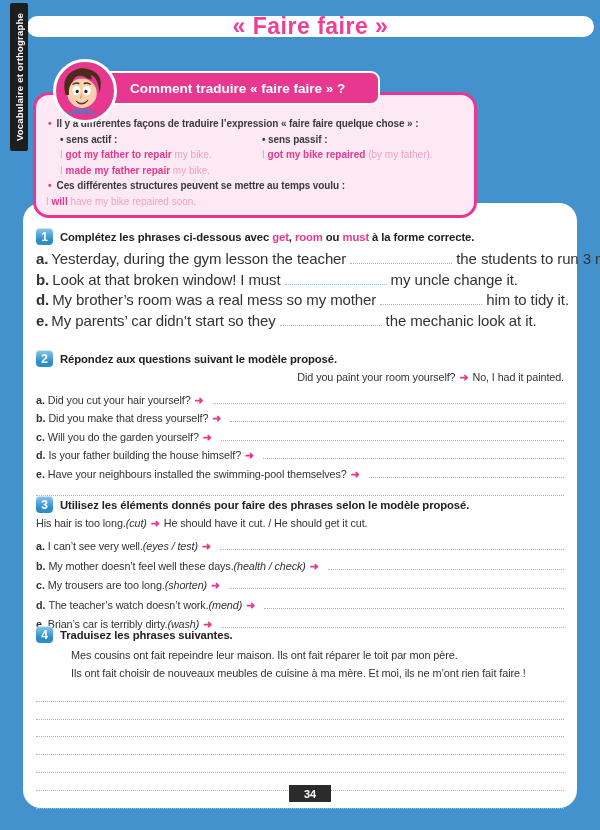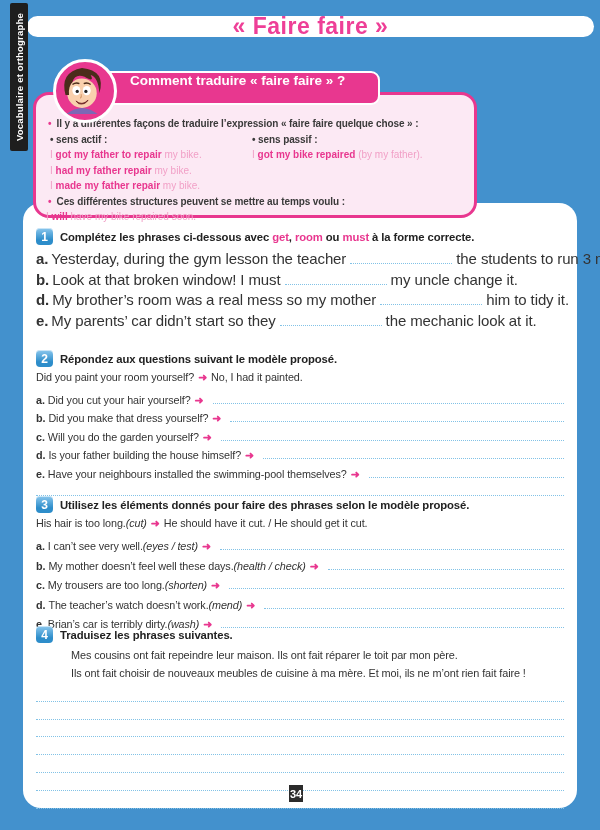--- a/index.html
+++ b/index.html
@@ -30,31 +30,31 @@
   
   .lesson-box{
     position:absolute;left:33px;top:92px;width:444px;height:126px;
     background:#fce9f4;border:3px solid #e8378f;border-radius:16px;
     box-sizing:border-box;z-index:4;
     padding:21px 6px 0 10px;font-size:10px;line-height:15.5px;
   }
   .lesson-banner{
     position:absolute;left:100px;top:71px;width:280px;height:34px;
     background:#e8378f;border:2.5px solid #fff;border-radius:9px;box-sizing:border-box;
-    display:flex;align-items:flex-start;padding-left:28px;z-index:5;
+    display:flex;align-items:center;padding-left:28px;z-index:5;
     color:#fff;font-weight:bold;font-size:13.5px;white-space:nowrap;
   }
   .avatar{
     position:absolute;left:53px;top:59px;width:58px;height:58px;border-radius:50%;
     background:#e8378f;border:3px solid #fff;z-index:6;overflow:hidden;
   }
   .bullet-row{display:flex;white-space:nowrap;}
   .bullet{color:#e8378f;font-weight:bold;margin:0 5px 0 2px;}
   .bold-dark{font-weight:bold;color:#3a3a3a;letter-spacing:-.1px;}
-  .cols{display:flex;margin-left:4px;}
+  .cols{display:flex;margin-left:14px;}
   .col-l{width:202px;}
   .col-r{flex:1;}
   .ex-line{color:#f19fc6;white-space:nowrap;}
   .ex-line b{color:#e8378f;}
 
   
   .main-box{
     position:absolute;left:23px;top:203px;width:554px;height:605px;
     background:#fff;border-radius:18px;z-index:1;
   }
@@ -70,30 +70,30 @@
   .head-text{font-weight:bold;font-size:11.3px;color:#222;letter-spacing:-.1px;white-space:nowrap;}
   .pink{color:#e8378f;}
   .arrow{color:#e8378f;font-weight:bold;margin:0 4px;}
   .row1{font-size:15px;line-height:20.6px;white-space:nowrap;letter-spacing:-.1px;}
   .row1 b, .frow b{margin-right:3px;}
   .blank{
     display:inline-block;width:102px;height:10px;margin:0 4px;
     border-bottom:1.7px dotted #82c2e6;
   }
   .frow{display:flex;align-items:baseline;font-size:10.8px;letter-spacing:-.1px;white-space:nowrap;}
-  .s2 .frow{height:18.5px;}
+  .s2 .frow{height:18.5px;justify-content:flex-end;}
   .s3 .frow{height:19.4px;}
   .fill{flex:1;border-bottom:1.7px dotted #82c2e6;height:13px;margin-left:5px;min-width:20px;}
   .fullline{border-bottom:1.7px dotted #82c2e6;height:13px;}
   .hint{font-style:italic;}
   .ptext{font-size:10.9px;line-height:17.5px;letter-spacing:-.1px;white-space:nowrap;padding-left:35px;}
   .ans-line{height:16.8px;border-bottom:1.7px dotted #82c2e6;}
   
   .page-num{
-    position:absolute;left:289px;top:785px;width:14px;height:17px;
+    position:absolute;left:289px;top:785px;width:42px;height:17px;
     background:#2b2b2b;color:#fff;font-weight:bold;font-size:11px;
     display:flex;align-items:center;justify-content:center;z-index:7;
   }
 </style>
 </head>
 <body>
 
 <div class="side-tab">
   <span>Vocabulaire et orthographe</span>
 </div>
@@ -104,21 +104,20 @@
 
 <div class="lesson-box">
   <div class="bullet-row">
     <span class="bullet">•</span>
     <span class="bold-dark">Il y a différentes façons de traduire l’expression « faire faire quelque chose » :</span>
   </div>
   <div class="cols">
     <div class="col-l">
       <div class="bold-dark">• sens actif :</div>
       <div class="ex-line"><span>I </span><b>got my father to repair</b><span> my bike.</span></div>
-      <div class="ex-line"><span>I </span><b>had my father repair</b><span> my bike.</span></div>
       <div class="ex-line"><span>I </span><b>made my father repair</b><span> my bike.</span></div>
     </div>
     <div class="col-r">
       <div class="bold-dark">• sens passif :</div>
       <div class="ex-line"><span>I </span><b>got my bike repaired</b><span> (by my father).</span></div>
     </div>
   </div>
   <div class="bullet-row">
     <span class="bullet">•</span>
     <span class="bold-dark">Ces différentes structures peuvent se mettre au temps voulu :</span>

